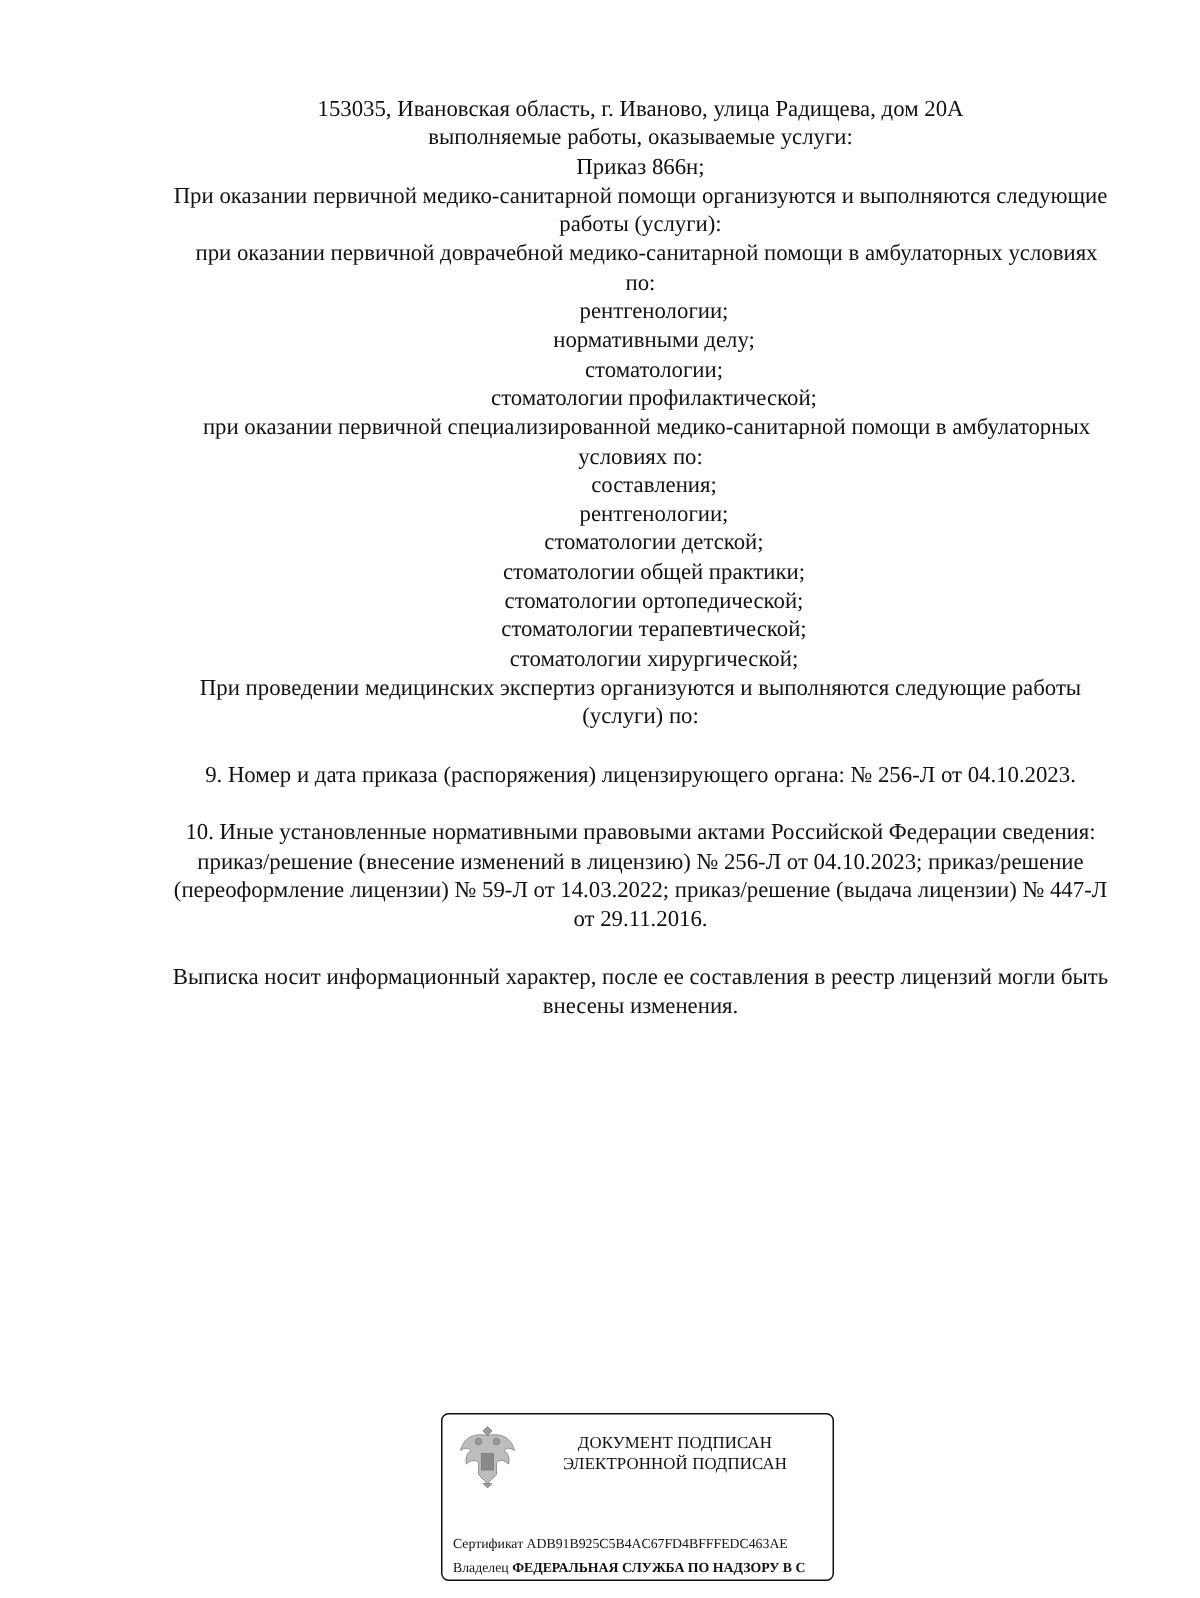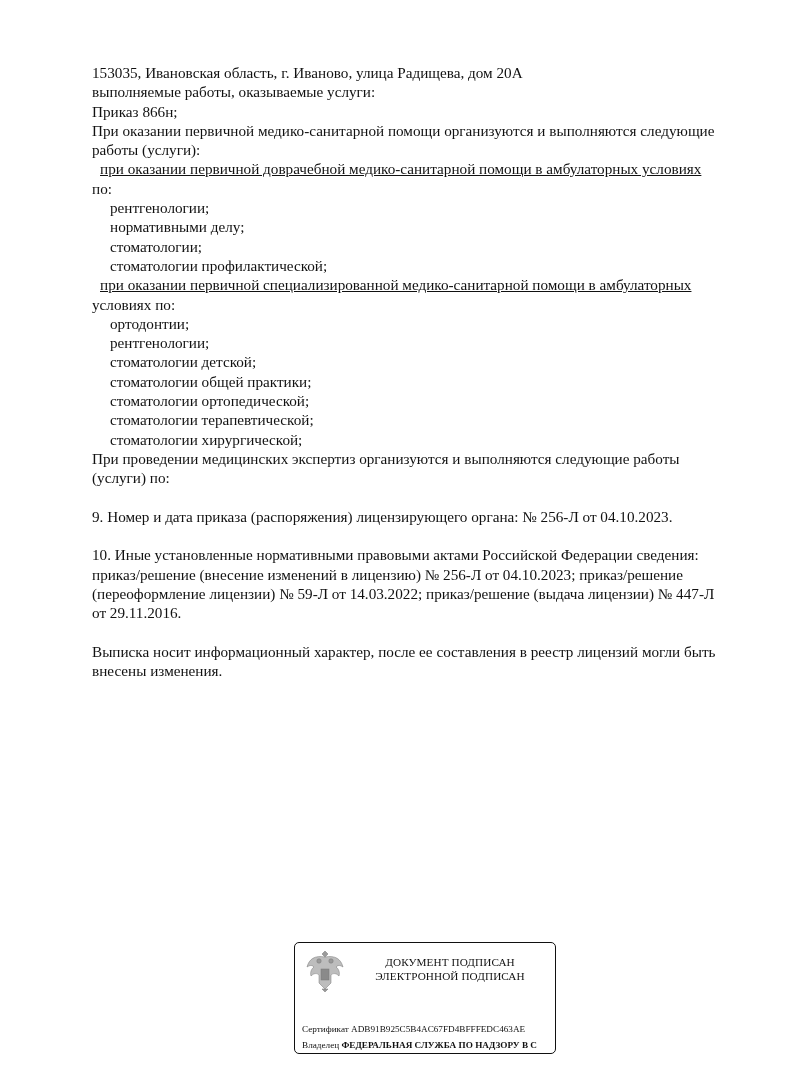--- a/index.html
+++ b/index.html
@@ -1,21 +1,21 @@
 <!DOCTYPE html>
 <html><head>
 <meta charset="utf-8">
 <style>
   html, body { margin: 0; padding: 0; background: #ffffff; }
   body { width: 800px; height: 1065px; position: relative; overflow: hidden;
          font-family: "Liberation Serif", serif; color: #111; }
   .page { position: absolute; left: 92px; top: 63px; width: 670px;
-          font-size: 15.2px; line-height: 19.3px; }
+          font-size: 15.2px; line-height: 19.3px; text-align: center; }
   .line { white-space: nowrap; }
-  .ind1 { padding-left: 8px; text-decoration: underline; }
+  .ind1 { padding-left: 8px; }
   .ind2 { padding-left: 18px; }
   .gap { height: 19.3px; }
   .stamp { position: absolute; left: 294px; top: 942px; width: 262px; height: 112px;
            border: 1.6px solid #111; border-radius: 5px; box-sizing: border-box;
            font-family: "Liberation Serif", serif; overflow: hidden; }
   .emblem { position: absolute; left: 10px; top: 6px; width: 40px; height: 44px; }
   .stamp-title { position: absolute; left: 60px; top: 12px; width: 190px; text-align: center;
                  font-size: 11.2px; line-height: 14px; letter-spacing: 0.1px; }
   .stamp-info { position: absolute; left: 7px; top: 57px; font-size: 9.2px; line-height: 16px;
                 white-space: nowrap; margin-top: 21px; }
@@ -32,21 +32,21 @@
       <div class="line">При оказании первичной медико-санитарной помощи организуются и выполняются следующие</div>
       <div class="line">работы (услуги):</div>
       <div class="line ind1">при оказании первичной доврачебной медико-санитарной помощи в амбулаторных условиях</div>
       <div class="line">по:</div>
       <div class="line ind2">рентгенологии;</div>
       <div class="line ind2">нормативными делу;</div>
       <div class="line ind2">стоматологии;</div>
       <div class="line ind2">стоматологии профилактической;</div>
       <div class="line ind1">при оказании первичной специализированной медико-санитарной помощи в амбулаторных</div>
       <div class="line">условиях по:</div>
-      <div class="line ind2">ортодонтии;</div>
+      <div class="line ind2">составления;</div>
       <div class="line ind2">рентгенологии;</div>
       <div class="line ind2">стоматологии детской;</div>
       <div class="line ind2">стоматологии общей практики;</div>
       <div class="line ind2">стоматологии ортопедической;</div>
       <div class="line ind2">стоматологии терапевтической;</div>
       <div class="line ind2">стоматологии хирургической;</div>
       <div class="line">При проведении медицинских экспертиз организуются и выполняются следующие работы</div>
       <div class="line">(услуги) по:</div>
     </div>
   <div class="gap"></div>

